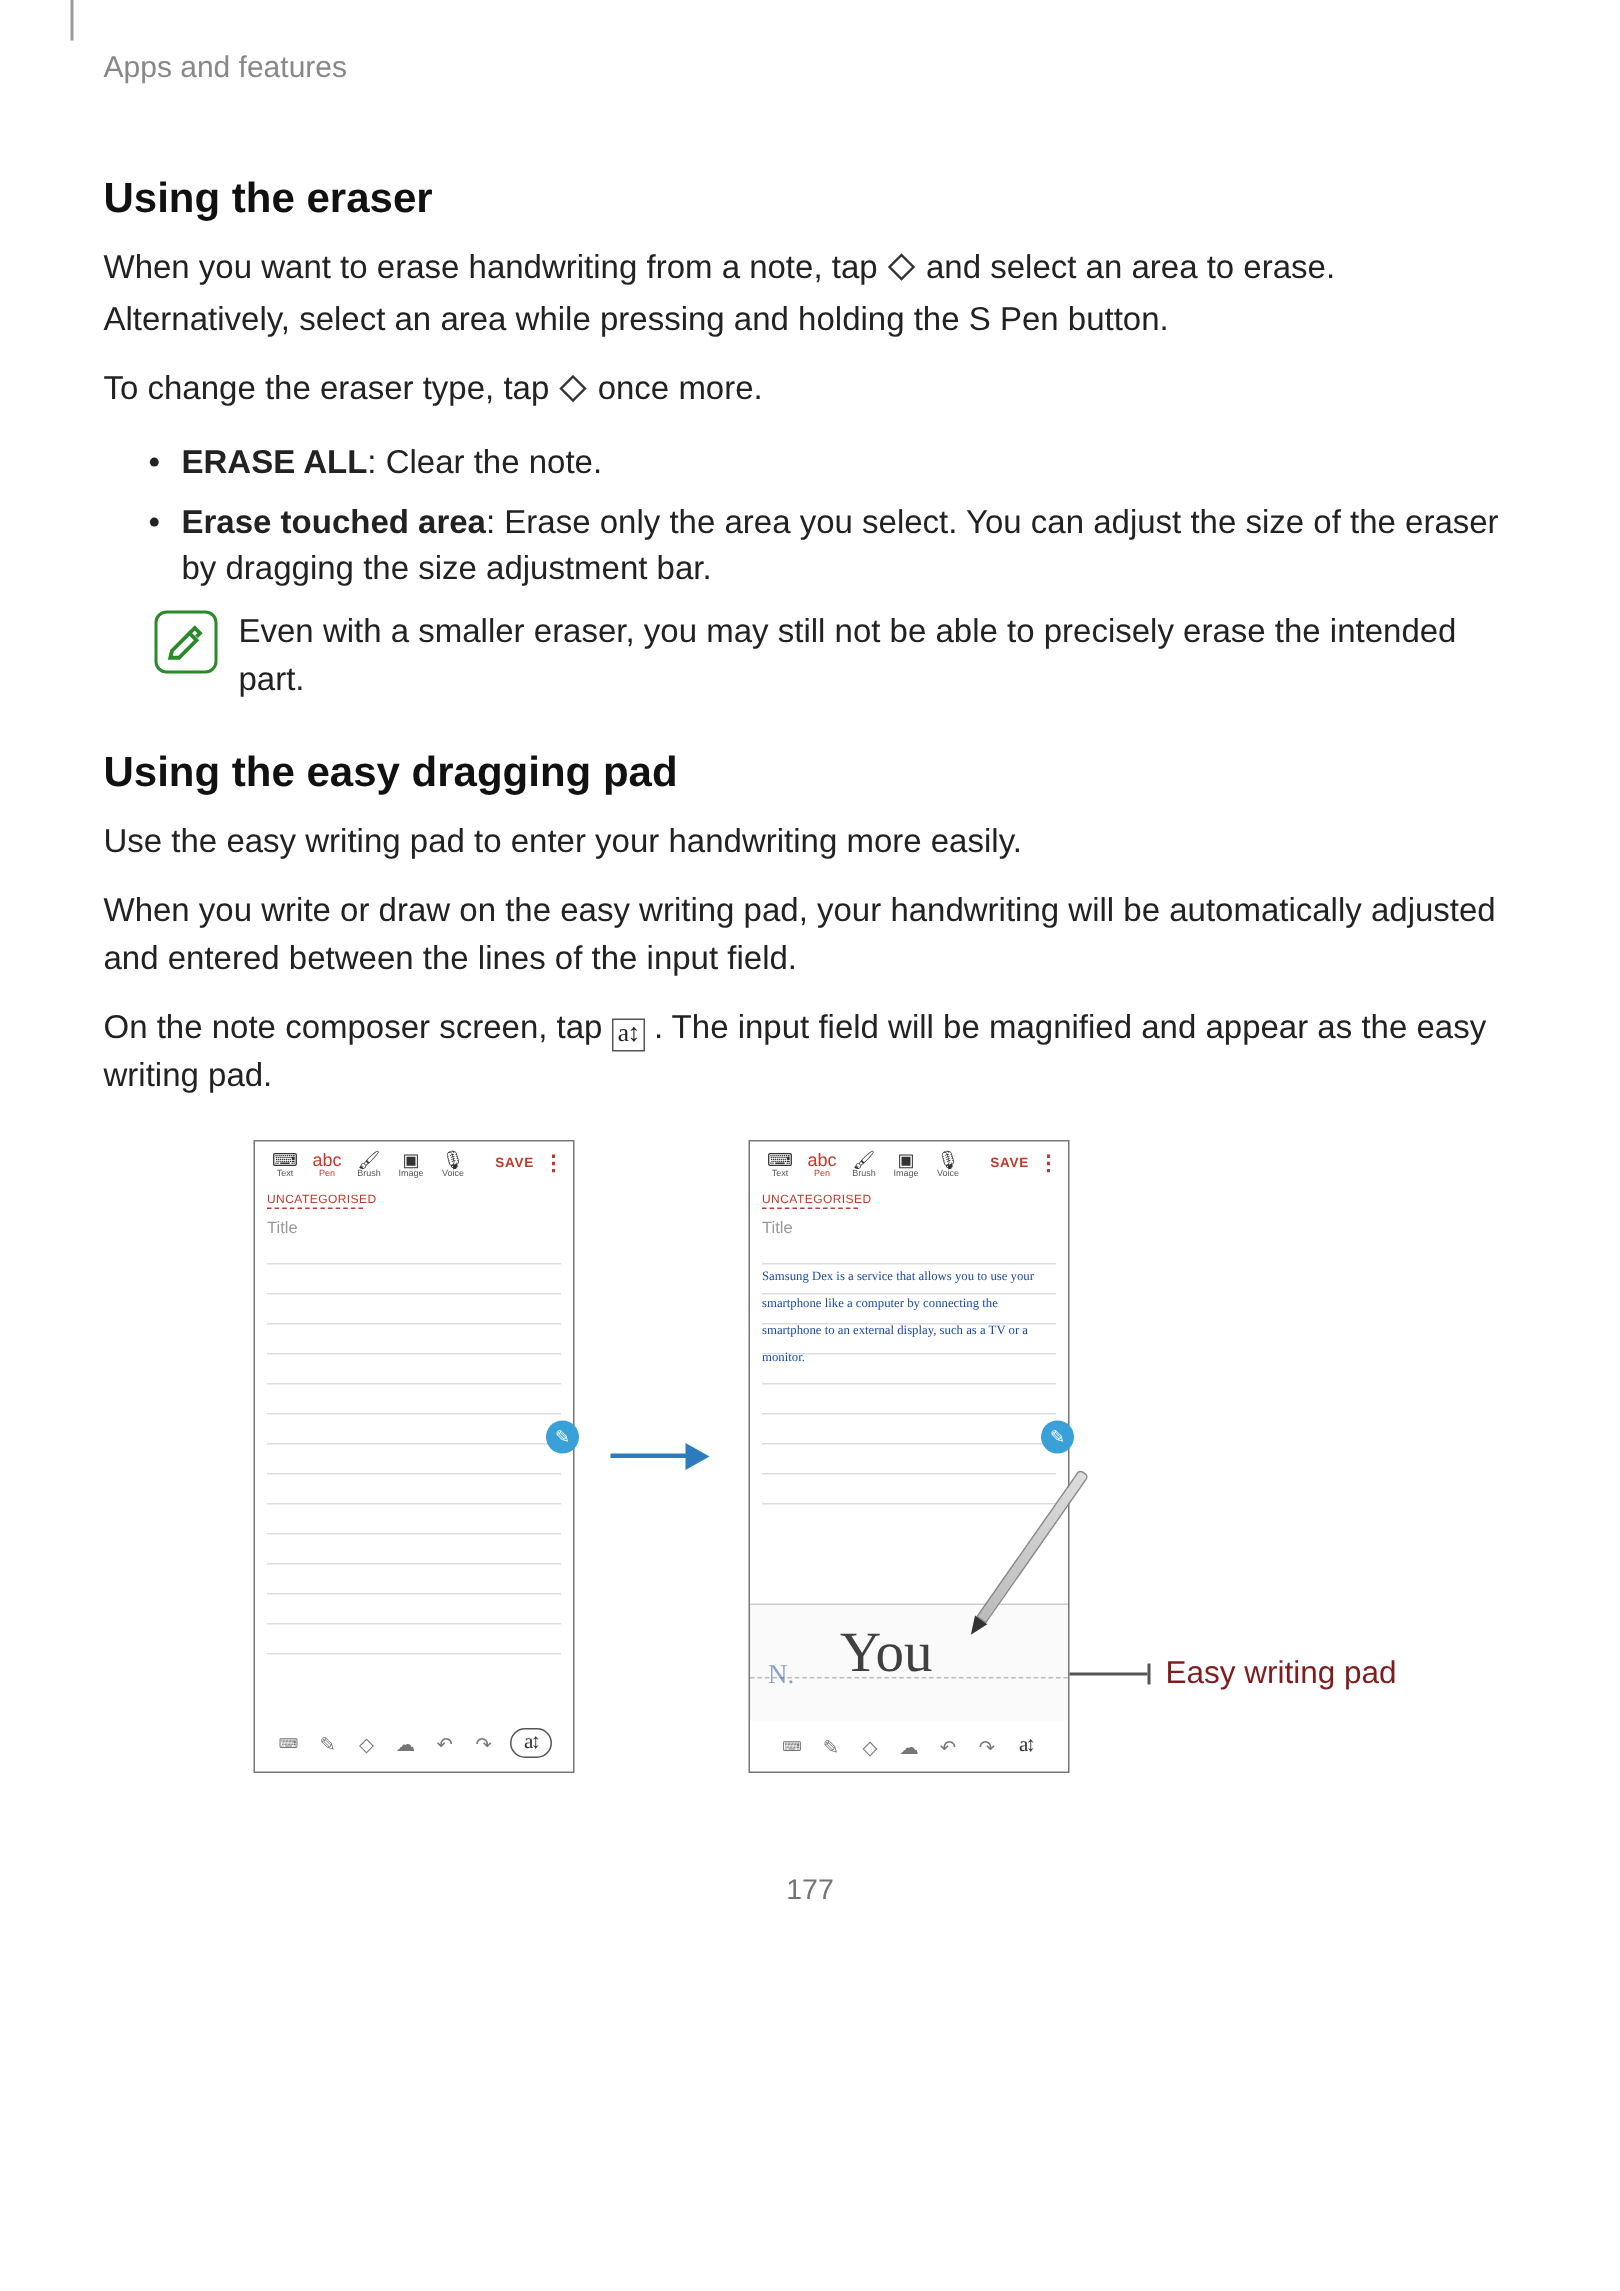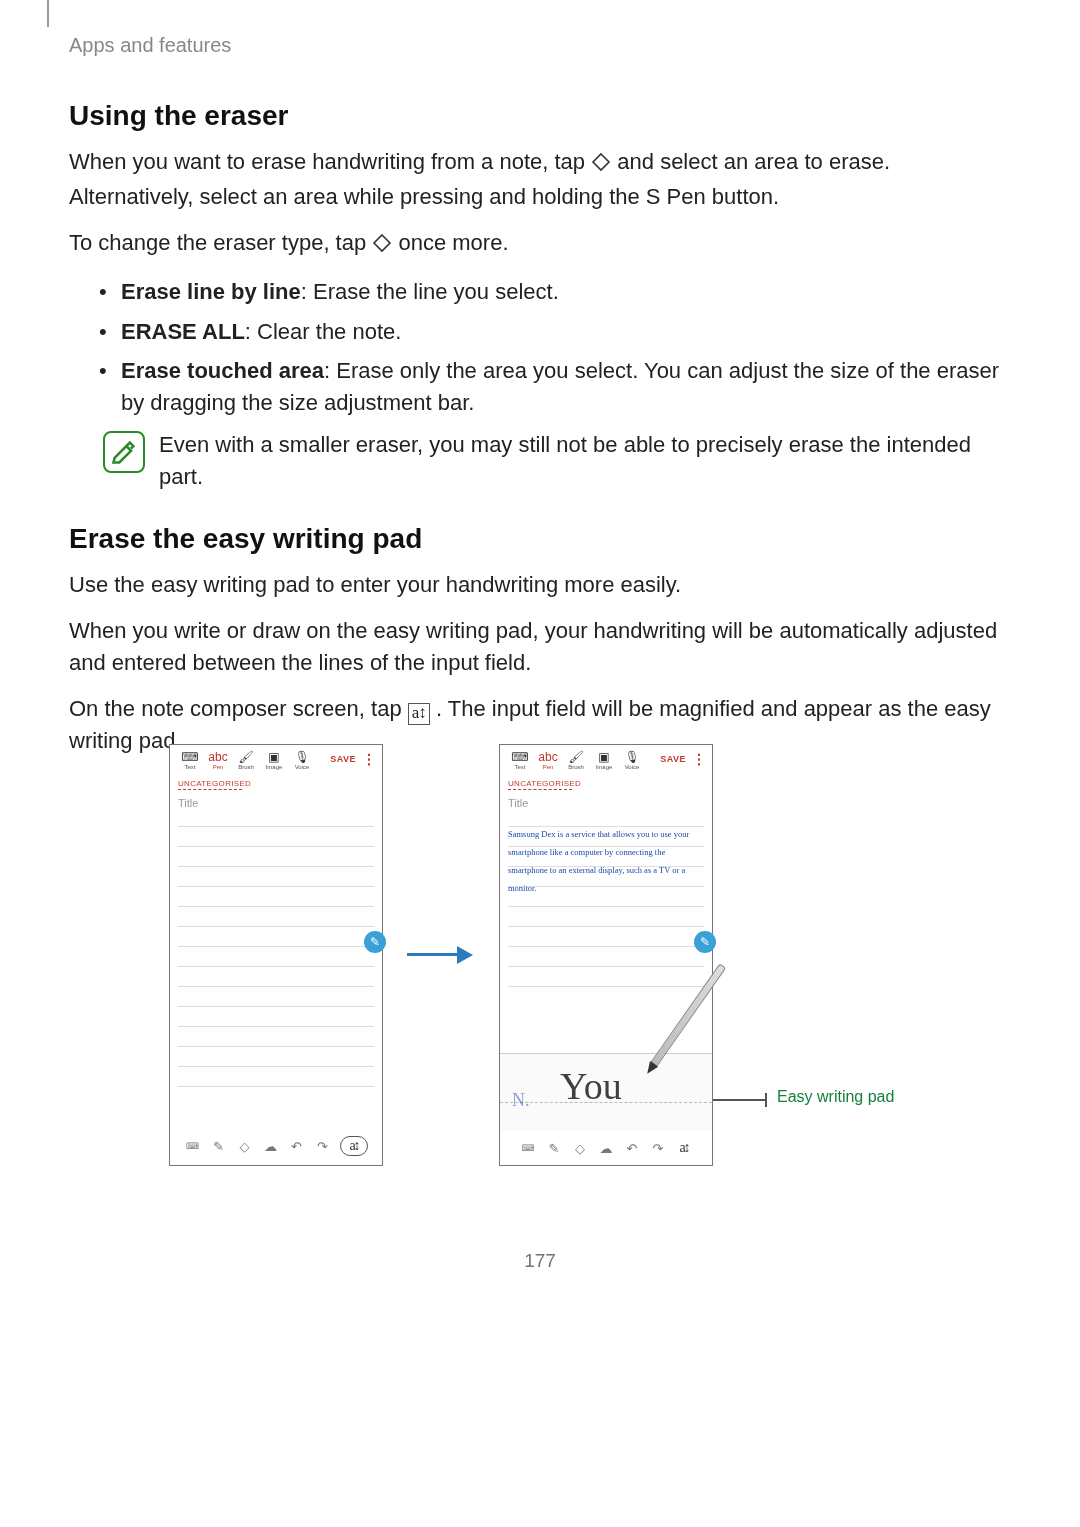--- a/index.html
+++ b/index.html
@@ -1,20 +1,20 @@
 <!DOCTYPE html>
 <html><head>
 <meta charset="utf-8">
 <style>
   * { box-sizing: border-box; margin: 0; padding: 0; }
   html, body { width: 1080px; height: 1527px; background: #fff; font-family: Arial, Helvetica, sans-serif; color: #222; }
   .page { position: relative; width: 1080px; height: 1298px; }
   .tab-line { position: absolute; left: 47px; top: 0; width: 2px; height: 27px; background: #999; }
   .breadcrumb { position: absolute; left: 69px; top: 34px; font-size: 20px; color: #888; }
-  .content { position: absolute; left: 69px; top: 84px; width: 942px; }
+  .content { position: absolute; left: 69px; top: 100px; width: 942px; }
   h2 { font-size: 28px; font-weight: bold; margin-top: 16px; margin-bottom: 14px; color: #111; }
   p { font-size: 22px; line-height: 1.45; margin-bottom: 14px; }
   ul.bullets { list-style: none; margin-left: 30px; margin-bottom: 10px; }
   ul.bullets li { font-size: 22px; line-height: 1.45; margin-bottom: 8px; position: relative; padding-left: 22px; }
   ul.bullets li::before { content: "•"; position: absolute; left: 0; top: 0; font-size: 22px; }
   .inline-icon { display: inline-block; vertical-align: -3px; }
   .inline-icon-box { display: inline-block; border: 1.5px solid #555; padding: 0 3px; height: 22px; line-height: 18px; font-family: serif; font-size: 17px; vertical-align: -2px; letter-spacing: -1px; }
   .note-row { display: flex; align-items: flex-start; margin: 10px 0 30px 0; padding-left: 34px; }
   .note-icon { width: 42px; height: 42px; border: 2px solid #2a8a2a; border-radius: 8px; display: flex; align-items: center; justify-content: center; margin-right: 14px; flex-shrink: 0; margin-top: 2px; }
   .note-icon svg { width: 28px; height: 28px; stroke: #2a8a2a; fill: none; stroke-width: 2.2; }
@@ -55,21 +55,21 @@
   .spen { position: absolute; left: 512px; top: 210px; transform: rotate(35deg); }
   .spen-body { width: 8px; height: 120px; background: linear-gradient(#ddd,#bbb); border: 1px solid #888; border-radius: 3px 3px 0 0; }
   .spen-tip { width: 0; height: 0; border-left: 5px solid transparent; border-right: 5px solid transparent; border-top: 12px solid #333; margin-left: -1px; }
 
   .arrow { position: absolute; left: 238px; top: 200px; width: 70px; height: 20px; }
   .arrow-line { position: absolute; left: 0; top: 9px; width: 52px; height: 3px; background: #2b7bbd; }
   .arrow-head { position: absolute; left: 50px; top: 2px; width: 0; height: 0; border-top: 9px solid transparent; border-bottom: 9px solid transparent; border-left: 16px solid #2b7bbd; }
 
   .callout-line { position: absolute; left: 544px; top: 355px; width: 52px; height: 2px; background: #555; }
   .callout-tick { position: absolute; left: 596px; top: 349px; width: 2px; height: 14px; background: #555; }
-  .callout-text { position: absolute; left: 608px; top: 344px; font-size: 16px; color: #15803d; }
+  .callout-text { position: absolute; left: 608px; top: 344px; font-size: 21px; color: #7f1d1d; }
 
   .pagenum { position: absolute; bottom: 26px; left: 0; width: 100%; text-align: center; font-size: 19px; color: #737373; }
 </style>
 </head>
 <body>
 
 <div class="page">
   <div class="tab-line"></div>
   <div class="breadcrumb">Apps and features</div>
 
@@ -91,41 +91,38 @@
       <span class="inline-icon">
         <svg width="20" height="20" viewBox="0 0 20 20">
             <polygon points="10,2 18,10 10,18 2,10" fill="none" stroke="#333" stroke-width="1.6"></polygon>
           </svg>
       </span>
       <span> once more.</span>
     </p>
 
     <ul class="bullets">
       <li>
-        <strong>Erase line by line</strong><span>: Erase the line you select.</span>
-      </li>
-      <li>
         <strong>ERASE ALL</strong><span>: Clear the note.</span>
       </li>
       <li>
         <strong>Erase touched area</strong><span>: Erase only the area you select. You can adjust the size of the eraser by dragging the size adjustment bar.</span>
       </li>
     </ul>
 
     <div class="note-row">
       <div class="note-icon">
         <svg viewBox="0 0 24 24">
             <path d="M4 17 L14 7 L18 11 L8 21 L3 21 Z"></path>
             <path d="M14 7 L17 4 L20 7 L18 9"></path>
           </svg>
       </div>
       <div class="note-text">Even with a smaller eraser, you may still not be able to precisely erase the intended part.</div>
     </div>
 
-    <h2>Erase the easy writing pad</h2>
+    <h2>Using the easy dragging pad</h2>
     <p>Use the easy writing pad to enter your handwriting more easily.</p>
     <p>When you write or draw on the easy writing pad, your handwriting will be automatically adjusted and entered between the lines of the input field.</p>
     <p>
       <span>On the note composer screen, tap </span>
       <span class="inline-icon-box">a↕</span>
       <span>. The input field will be magnified and appear as the easy writing pad.</span>
     </p>
 
     <div class="figure">
 

